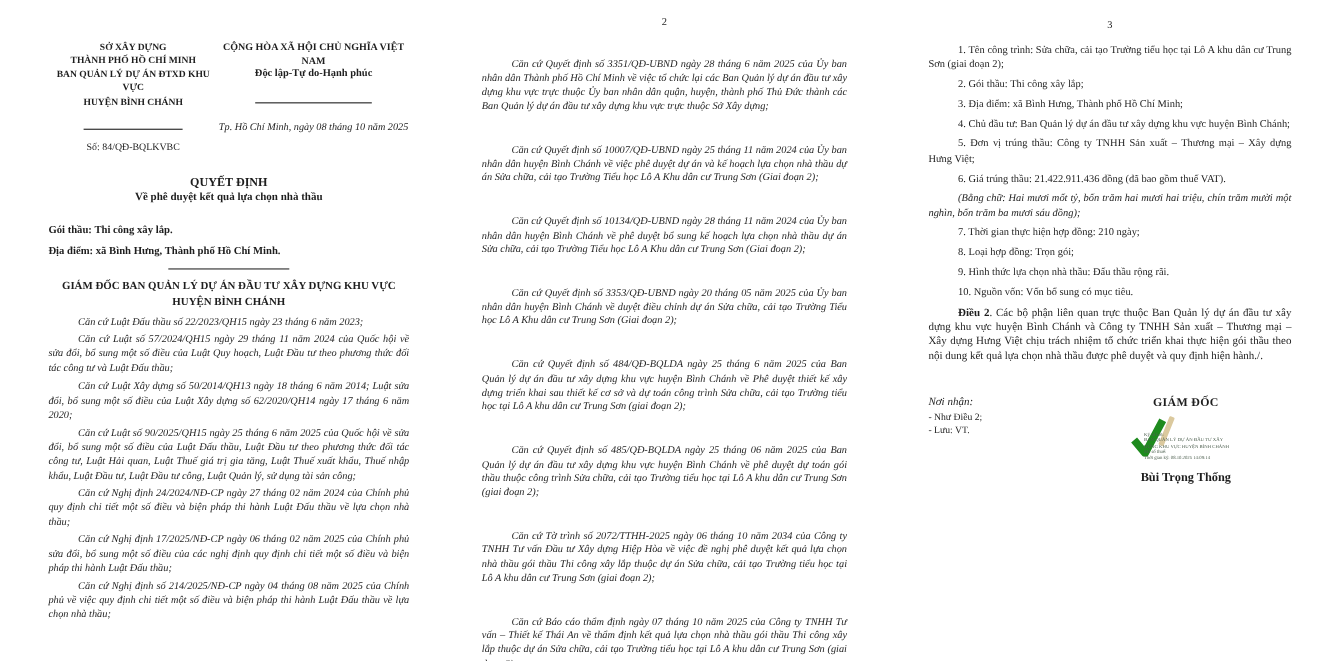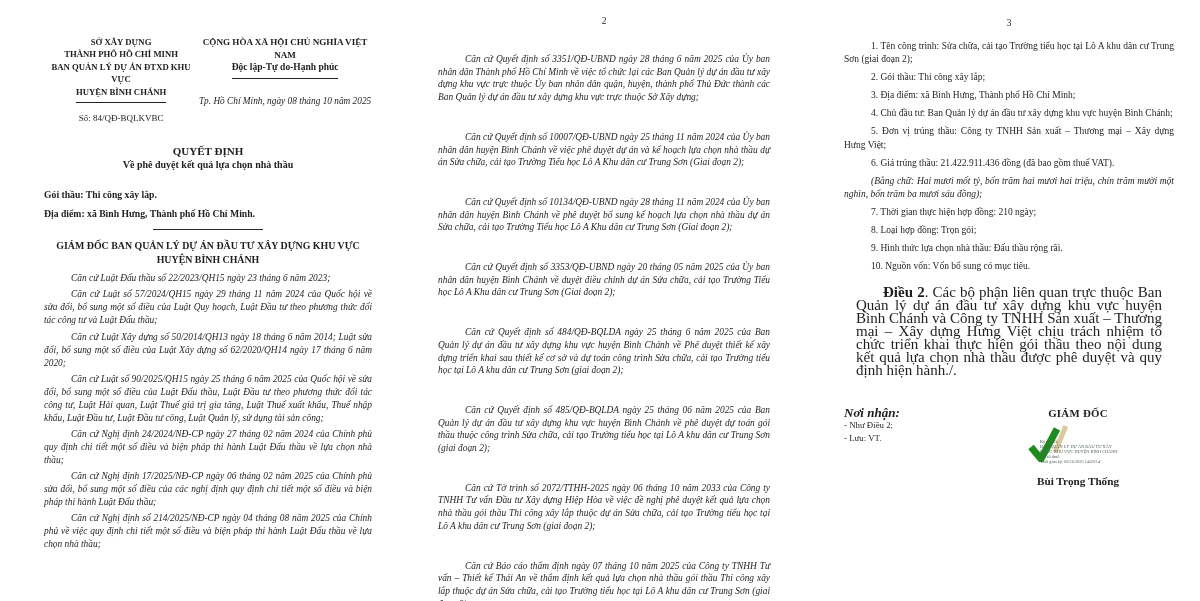--- a/index.html
+++ b/index.html
@@ -10,21 +10,21 @@
   .page{width:400px;height:601px;box-sizing:border-box;background:#fff;position:relative;}
   .page-1{padding:36px 28px 0 44px;}
   .page-2{padding:16px 30px 0 38px;}
   .page-3{padding:18px 26px 0 44px;}
   .pgnum{text-align:center;font-size:9.5px;margin-bottom:12px;}
 
   
   .hdr{display:flex;}
   .hdr-left{width:47%;text-align:center;font-weight:bold;font-size:8.7px;line-height:12.4px;}
   .hdr-right{width:53%;text-align:center;}
-  .u-line{display:inline-block;border-bottom:1.2px solid #1e1e1e;padding-bottom:4px;}
+  .u-line{display:inline-block;border-bottom:1.2px solid #1e1e1e;padding-bottom:19px;}
   .doc-number{margin-top:9px;font-weight:normal;font-size:9px;}
   .motto-1{font-weight:bold;font-size:9.1px;line-height:12.5px;}
   .motto-2{font-weight:bold;font-size:9.5px;line-height:13px;}
   .date-line{margin-top:17px;font-style:italic;font-size:9.3px;}
 
   .title-block{text-align:center;margin-top:21px;}
   .doc-title{font-weight:bold;font-size:11px;line-height:13px;}
   .doc-subtitle{font-weight:bold;font-size:10px;line-height:14px;}
 
   .info{margin-top:16px;}
@@ -32,29 +32,29 @@
 
   .divider{width:110px;border-top:1.2px solid #2a2a2a;margin:9px auto 9px auto;}
 
   .authority{font-weight:bold;text-align:center;font-size:9.9px;line-height:13.5px;margin:2px 2px 0 2px;}
 
   .basis{margin-top:6px;}
   p.cancu{margin:0 0 3.2px 0;font-style:italic;font-size:9.4px;line-height:13px;text-align:justify;text-indent:27px;}
   .page-2 p.cancu{line-height:12.7px;margin-bottom:3px;margin-top:27px;}
 
   .decision-heading{text-align:center;font-weight:bold;font-size:10.6px;margin:7px 0 6px 0;}
-  p.article{margin:12px;font-size:15px;line-height:13px;text-align:justify;text-indent:27px;}
+  p.article{margin:0;font-size:10px;line-height:13px;text-align:justify;text-indent:27px;}
   .b{font-weight:bold;}
 
   
   p.item{margin:0 0 4.6px 0;font-size:9.5px;line-height:13.4px;text-align:justify;text-indent:27px;}
   p.words{margin:0 0 4.6px 0;font-size:9.5px;line-height:13.4px;text-align:justify;text-indent:27px;font-style:italic;}
   .p3-footer{display:flex;justify-content:space-between;margin-top:30px;}
   .recipients{font-size:8.8px;line-height:12.5px;}
-  .recipients-label{font-weight:bold;font-style:italic;font-size:13px;}
+  .recipients-label{font-weight:normal;font-style:italic;font-size:10px;}
   .sign-block{width:192px;text-align:center;}
   .signer-title{font-weight:bold;font-size:10.8px;letter-spacing:.3px;}
   .stamp{position:relative;height:50px;margin-top:5px;text-align:left;}
   .stamp-pen{position:absolute;left:76px;top:1px;width:5px;height:28px;background:#dbc99e;transform:rotate(22deg);border-radius:1px;}
   .stamp-check{position:absolute;left:46px;top:2px;}
   .stamp-text{position:absolute;left:58px;top:15px;font-size:4.3px;line-height:5.2px;color:#4e6050;white-space:nowrap;}
   .signer-name{font-weight:bold;font-size:11.2px;margin-top:1px;}
 </style>
 </head>
 <body>
@@ -105,21 +105,21 @@
   <div class="page page-2">
     <div class="pgnum">2</div>
 
     <div>
       <p class="cancu">Căn cứ Quyết định số 3351/QĐ-UBND ngày 28 tháng 6 năm 2025 của Ủy ban nhân dân Thành phố Hồ Chí Minh về việc tổ chức lại các Ban Quản lý dự án đầu tư xây dựng khu vực trực thuộc Ủy ban nhân dân quận, huyện, thành phố Thủ Đức thành các Ban Quản lý dự án đầu tư xây dựng khu vực trực thuộc Sở Xây dựng;</p>
       <p class="cancu">Căn cứ Quyết định số 10007/QĐ-UBND ngày 25 tháng 11 năm 2024 của Ủy ban nhân dân huyện Bình Chánh về việc phê duyệt dự án và kế hoạch lựa chọn nhà thầu dự án Sửa chữa, cải tạo Trường Tiểu học Lô A Khu dân cư Trung Sơn (Giai đoạn 2);</p>
       <p class="cancu">Căn cứ Quyết định số 10134/QĐ-UBND ngày 28 tháng 11 năm 2024 của Ủy ban nhân dân huyện Bình Chánh về phê duyệt bổ sung kế hoạch lựa chọn nhà thầu dự án Sửa chữa, cải tạo Trường Tiểu học Lô A Khu dân cư Trung Sơn (Giai đoạn 2);</p>
       <p class="cancu">Căn cứ Quyết định số 3353/QĐ-UBND ngày 20 tháng 05 năm 2025 của Ủy ban nhân dân huyện Bình Chánh về duyệt điều chỉnh dự án Sửa chữa, cải tạo Trường Tiểu học Lô A Khu dân cư Trung Sơn (Giai đoạn 2);</p>
       <p class="cancu">Căn cứ Quyết định số 484/QĐ-BQLDA ngày 25 tháng 6 năm 2025 của Ban Quản lý dự án đầu tư xây dựng khu vực huyện Bình Chánh về Phê duyệt thiết kế xây dựng triển khai sau thiết kế cơ sở và dự toán công trình Sửa chữa, cải tạo Trường tiểu học tại Lô A khu dân cư Trung Sơn (giai đoạn 2);</p>
       <p class="cancu">Căn cứ Quyết định số 485/QĐ-BQLDA ngày 25 tháng 06 năm 2025 của Ban Quản lý dự án đầu tư xây dựng khu vực huyện Bình Chánh về phê duyệt dự toán gói thầu thuộc công trình Sửa chữa, cải tạo Trường tiểu học tại Lô A khu dân cư Trung Sơn (giai đoạn 2);</p>
-      <p class="cancu">Căn cứ Tờ trình số 2072/TTHH-2025 ngày 06 tháng 10 năm 2033 của Công ty TNHH Tư vấn Đầu tư Xây dựng Hiệp Hòa về việc đề nghị phê duyệt kết quả lựa chọn nhà thầu gói thầu Thi công xây lắp thuộc dự án Sửa chữa, cải tạo Trường tiểu học tại Lô A khu dân cư Trung Sơn (giai đoạn 2);</p>
+      <p class="cancu">Căn cứ Tờ trình số 2072/TTHH-2025 ngày 06 tháng 10 năm 2034 của Công ty TNHH Tư vấn Đầu tư Xây dựng Hiệp Hòa về việc đề nghị phê duyệt kết quả lựa chọn nhà thầu gói thầu Thi công xây lắp thuộc dự án Sửa chữa, cải tạo Trường tiểu học tại Lô A khu dân cư Trung Sơn (giai đoạn 2);</p>
       <p class="cancu">Căn cứ Báo cáo thẩm định ngày 07 tháng 10 năm 2025 của Công ty TNHH Tư vấn – Thiết kế Thái An về thẩm định kết quả lựa chọn nhà thầu gói thầu Thi công xây lắp thuộc dự án Sửa chữa, cải tạo Trường tiểu học tại Lô A khu dân cư Trung Sơn (giai đoạn 2).</p>
     </div>
 
     <div class="decision-heading">QUYẾT ĐỊNH:</div>
 
     <p class="article"><span class="b">Điều 1.</span><span> Duyệt kết quả lựa chọn nhà thầu gói thầu Thi công xây lắp thuộc dự án Sửa chữa, cải tạo Trường tiểu học tại Lô A khu dân cư Trung Sơn (giai đoạn 2) như sau:</span></p>
   </div>
 
   <div class="page page-3">
     <div class="pgnum">3</div>

